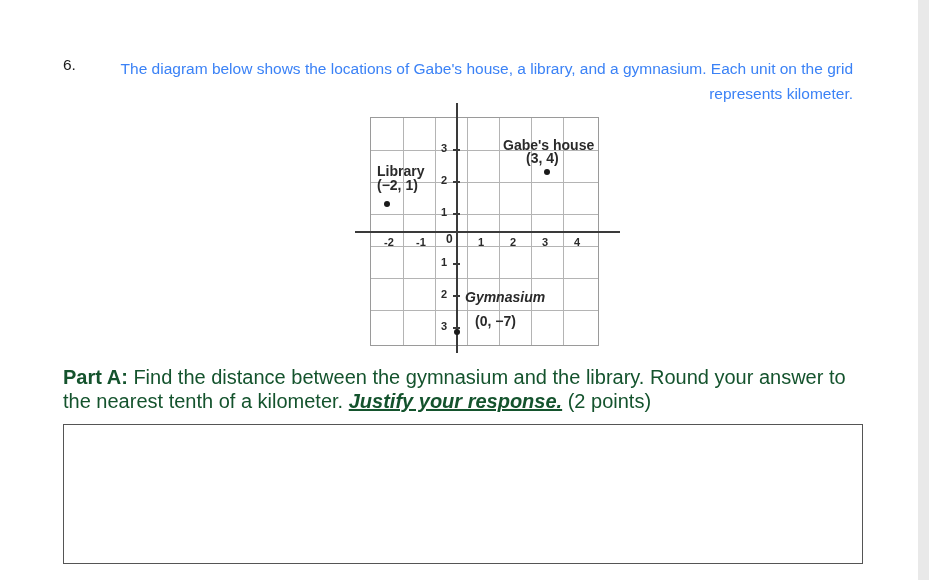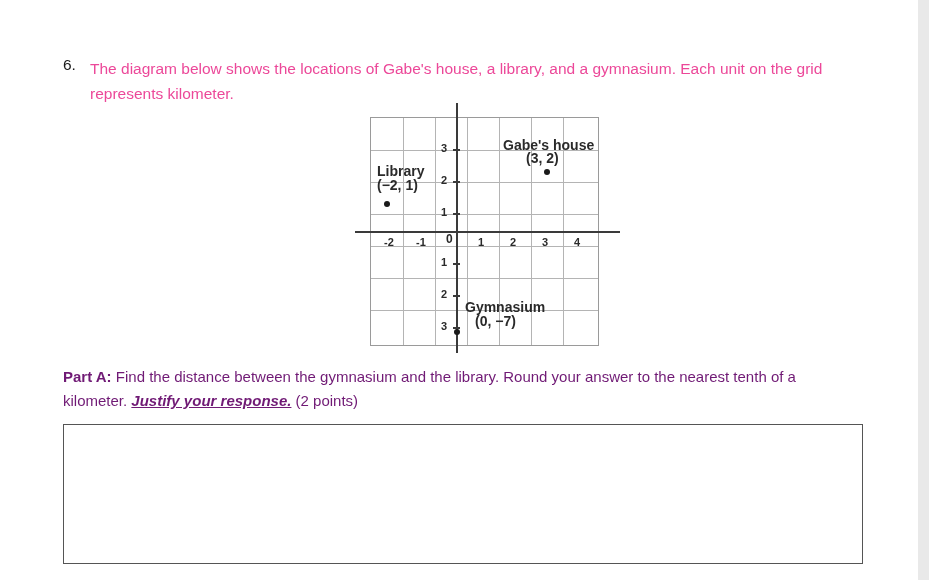--- a/index.html
+++ b/index.html
@@ -40,21 +40,22 @@
     position: absolute;
     left: 0;
     top: 0;
     font-size: 15.5px;
     color: #1a1a1a;
   }
   .q-text {
     margin-left: 27px;
     font-size: 15.5px;
     line-height: 25px;
-    color: #ec4899;
+    color: #3b82f6;
+    text-align: right;
   }
   
   .graph-wrap {
     position: absolute;
     left: 355px;
     top: 103px;
     width: 265px;
     height: 250px;
   }
   .grid-box {
@@ -115,23 +116,23 @@
     color: #2a2a2a;
     white-space: nowrap;
     line-height: 13px;
   }
   
   .partA {
     position: absolute;
     left: 63px;
     top: 365px;
     width: 800px;
-    font-size: 15px;
+    font-size: 20px;
     line-height: 24px;
-    color: #701a75;
+    color: #14532d;
   }
   .partA b { font-weight: bold; }
   .justify {
     font-weight: bold;
     font-style: italic;
     text-decoration: underline;
   }
   .answer-box {
     position: absolute;
     left: 63px;
@@ -190,28 +191,28 @@
     <div class="tick" style="left:29px;  top:133px;">-2</div>
     <div class="tick" style="left:61px;  top:133px;">-1</div>
     <div class="tick" style="left:123px; top:133px;">1</div>
     <div class="tick" style="left:155px; top:133px;">2</div>
     <div class="tick" style="left:187px; top:133px;">3</div>
     <div class="tick" style="left:219px; top:133px;">4</div>
     <div class="tick" style="left:91px;  top:129px; font-size:12px;">0</div>
 
     <div class="pt" style="left:189px; top:66px;"></div>
     <div class="pt-label" style="left:148px; top:36px;">Gabe's house</div>
-    <div class="pt-label" style="left:171px; top:49px;">(3, 2)</div>
+    <div class="pt-label" style="left:171px; top:49px;">(3, 4)</div>
 
     <div class="pt" style="left:29px; top:98px;"></div>
     <div class="pt-label" style="left:22px; top:62px;">Library</div>
     <div class="pt-label" style="left:22px; top:76px;">(−2, 1)</div>
 
     <div class="pt" style="left:99px; top:226px;"></div>
-    <div class="pt-label" style="left:110px; top:198px;">Gymnasium</div>
+    <div class="pt-label" style="left:110px; top:188px;font-style:italic;">Gymnasium</div>
     <div class="pt-label" style="left:120px; top:212px;">(0, −7)</div>
   </div>
 
   <div class="partA">
     <b>Part A:</b><span> Find the distance between the gymnasium and the library. Round your answer to the nearest tenth of a kilometer. </span><span class="justify">Justify your response.</span><span> (2 points)</span>
   </div>
 
   <div class="answer-box"></div>
 
 </div>

